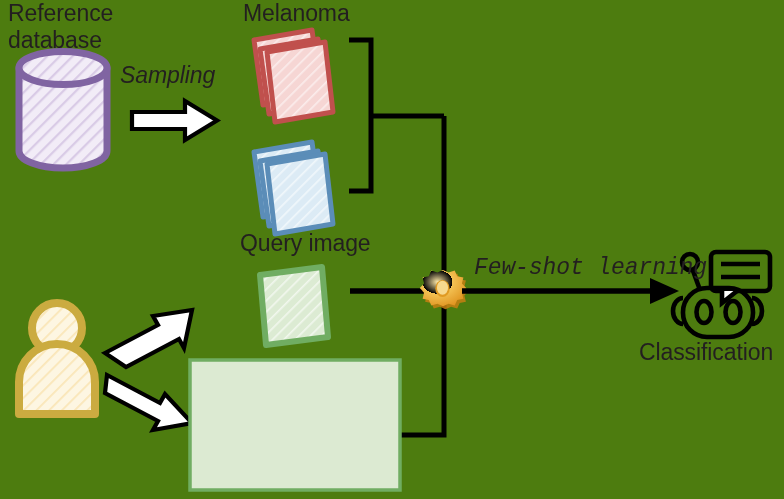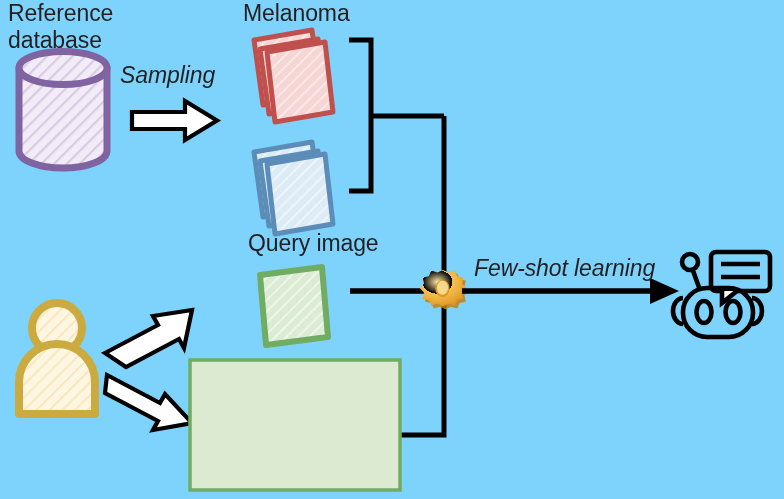--- a/index.html
+++ b/index.html
@@ -1,19 +1,19 @@
 <!DOCTYPE html>
 <html><head>
 <meta charset="utf-8">
 <style>
   html,body{margin:0;padding:0;background:#ffffff;}
   #stage{
     position:relative;
     width:784px;height:499px;
-    background:#7dd3fc;
+    background:#4d7c0f;
     font-family:"Liberation Sans","DejaVu Sans",sans-serif;
     overflow:hidden;
   }
   .lbl{
     position:absolute;
     color:#231f20;
     font-size:23px;
     line-height:27px;
     white-space:pre;
     letter-spacing:-0.1px;
@@ -165,19 +165,20 @@
   </svg>
 
   <div class="lbl" style="left:8px;top:0px;">Reference
 database</div>
 
   <div class="lbl italic" style="left:120px;top:62px;">Sampling</div>
 
   <div class="lbl" style="left:243px;top:0px;text-align:right;">Melanoma</div>
 
 
-  <div class="lbl" style="left:248px;top:230px;">Query image</div>
+  <div class="lbl" style="left:240px;top:230px;">Query image</div>
 
-  <div class="lbl italic" style="left:474px;top:255px;">Few-shot learning</div>
+  <div class="lbl italic" style="left:474px;top:255px;font-family:Liberation Mono, monospace;">Few-shot learning</div>
 
+  <div class="lbl" style="left:639px;top:339px;">Classification</div>
 
 
 </div>
 
 </body></html>

